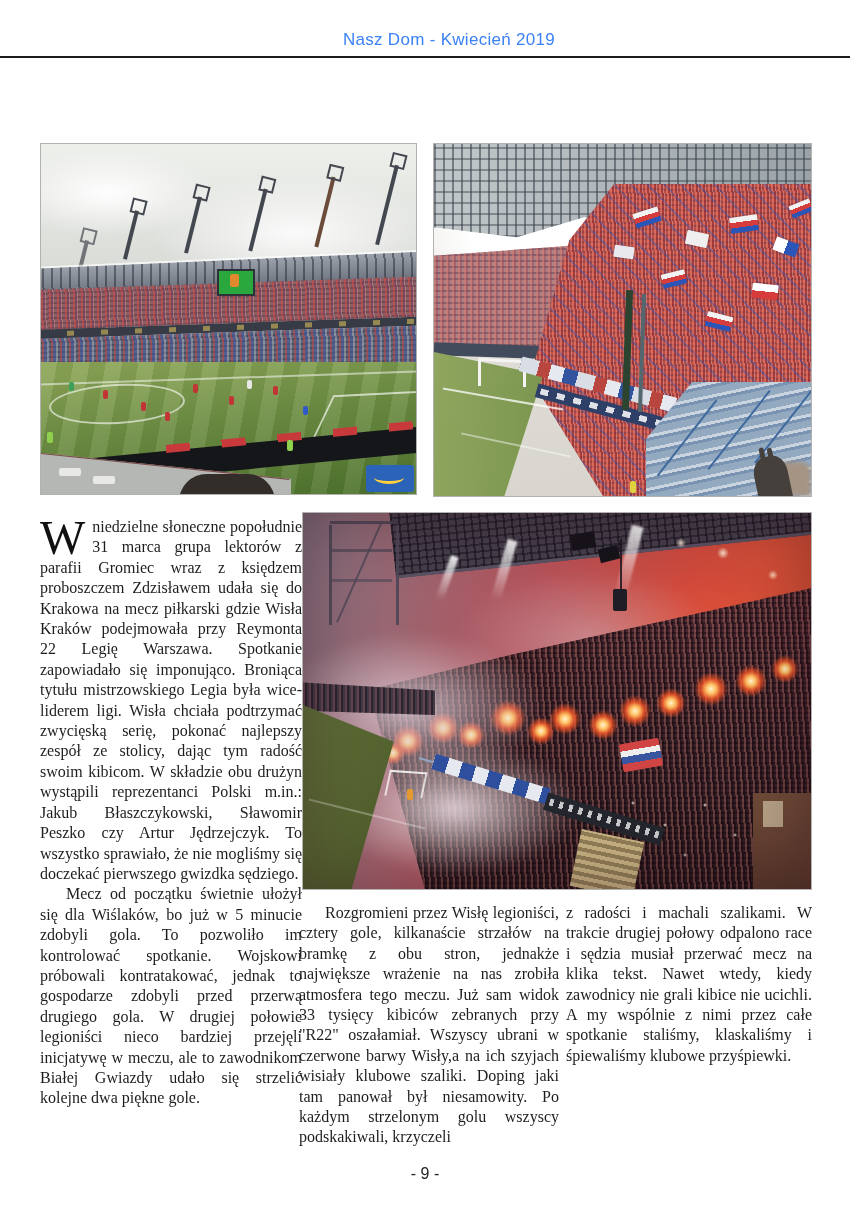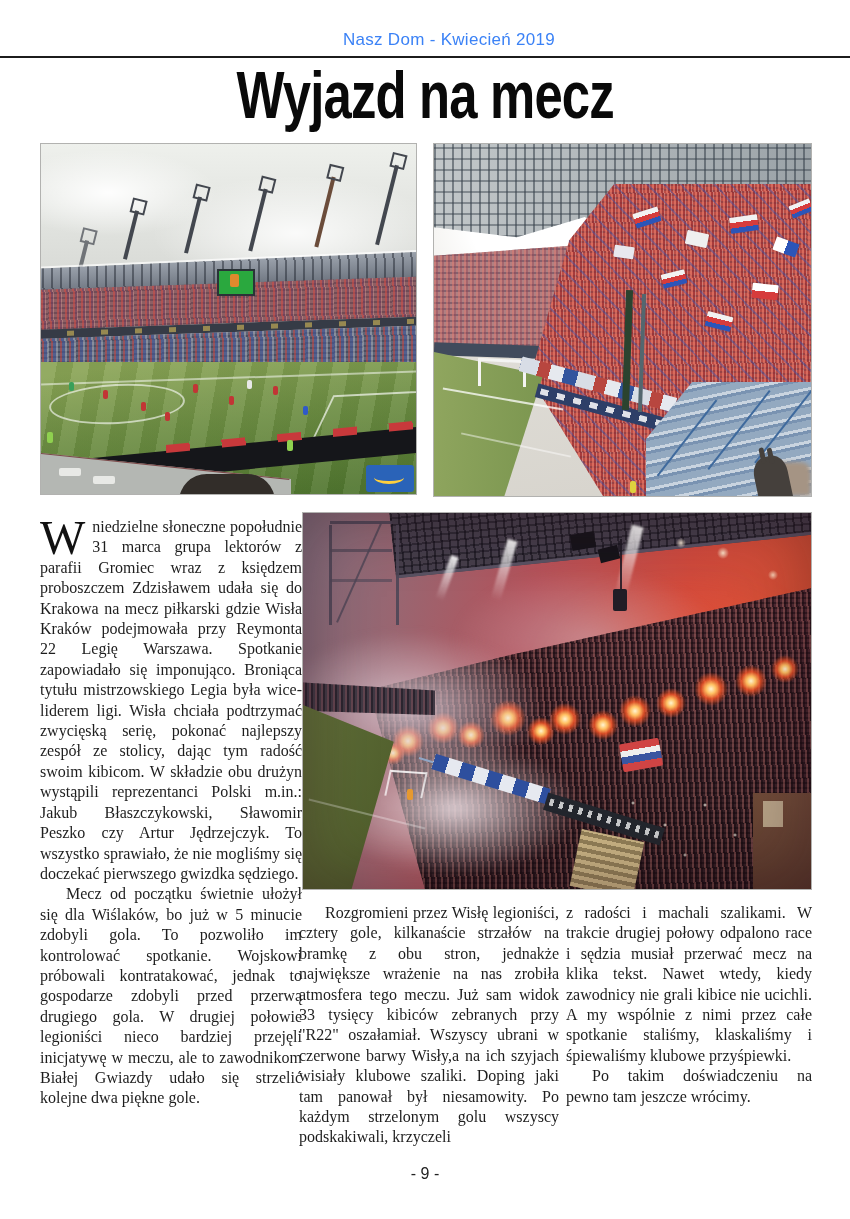--- a/index.html
+++ b/index.html
@@ -200,21 +200,20 @@
   .footer{position:absolute;top:1165px;left:0;width:100%;text-align:center;
      font-family:"Liberation Sans","DejaVu Sans",sans-serif;font-size:16px;color:#222;}
 </style>
 </head>
 <body>
 
 <div class="page">
 
   <div class="header-text">Nasz Dom - Kwiecień 2019</div>
   <div class="header-rule"></div>
-  <h1 class="headline"><span class="headline-inner">Wyjazd na mecz</span></h1>
 
   <div class="photo photo1">
     <div class="p1-sky"></div>
     <div class="p1-mast p1-m0"></div>
     <div class="p1-mast p1-m1"></div>
     <div class="p1-mast p1-m2"></div>
     <div class="p1-mast p1-m3"></div>
     <div class="p1-mast p1-m4"></div>
     <div class="p1-mast p1-m5"></div>
     <div class="p1-glass"></div>
@@ -324,18 +323,17 @@
     <p><span class="dropcap">W</span><span>niedzielne słoneczne popołudnie 31 marca grupa lektorów z parafii Gromiec wraz z księdzem proboszczem Zdzisławem udała się do Krakowa na mecz piłkarski gdzie Wisła Kraków podejmowała przy Reymonta 22 Legię Warszawa. Spotkanie zapowiadało się imponująco. Broniąca tytułu mistrzowskiego Legia była wice-liderem ligi. Wisła chciała podtrzymać zwycięską serię, pokonać najlepszy zespół ze stolicy, dając tym radość swoim kibicom. W składzie obu drużyn wystąpili reprezentanci Polski m.in.: Jakub Błaszczykowski, Sławomir Peszko czy Artur Jędrzejczyk. To wszystko sprawiało, że nie mogliśmy się doczekać pierwszego gwizdka sędziego.</span></p>
     <p class="indent">Mecz od początku świetnie ułożył się dla Wiślaków, bo już w 5 minucie zdobyli gola. To pozwoliło im kontrolować spotkanie. Wojskowi próbowali kontratakować, jednak to gospodarze zdobyli przed przerwą drugiego gola. W drugiej połowie legioniści nieco bardziej przejęli inicjatywę w meczu, ale to zawodnikom Białej Gwiazdy udało się strzelić kolejne dwa piękne gole.</p>
   </div>
 
   <div class="col col2">
     <p class="indent">Rozgromieni przez Wisłę legioniści, cztery gole, kilkanaście strzałów na bramkę z obu stron, jednakże największe wrażenie na nas zrobiła atmosfera tego meczu. Już sam widok 33 tysięcy kibiców zebranych przy "R22" oszałamiał. Wszyscy ubrani w czerwone barwy Wisły,a na ich szyjach wisiały klubowe szaliki. Doping jaki tam panował był niesamowity. Po każdym strzelonym golu wszyscy podskakiwali, krzyczeli</p>
   </div>
 
   <div class="col col3">
     <p>z radości i machali szalikami. W trakcie drugiej połowy odpalono race i sędzia musiał przerwać mecz na klika tekst. Nawet wtedy, kiedy zawodnicy nie grali kibice nie ucichli. A my wspólnie z nimi przez całe spotkanie staliśmy, klaskaliśmy i śpiewaliśmy klubowe przyśpiewki.</p>
-    <p class="indent">Po takim doświadczeniu na pewno tam jeszcze wrócimy.</p>
   </div>
 
   <div class="footer">- 9 -</div>
 
 </div>
 
 </body></html>

